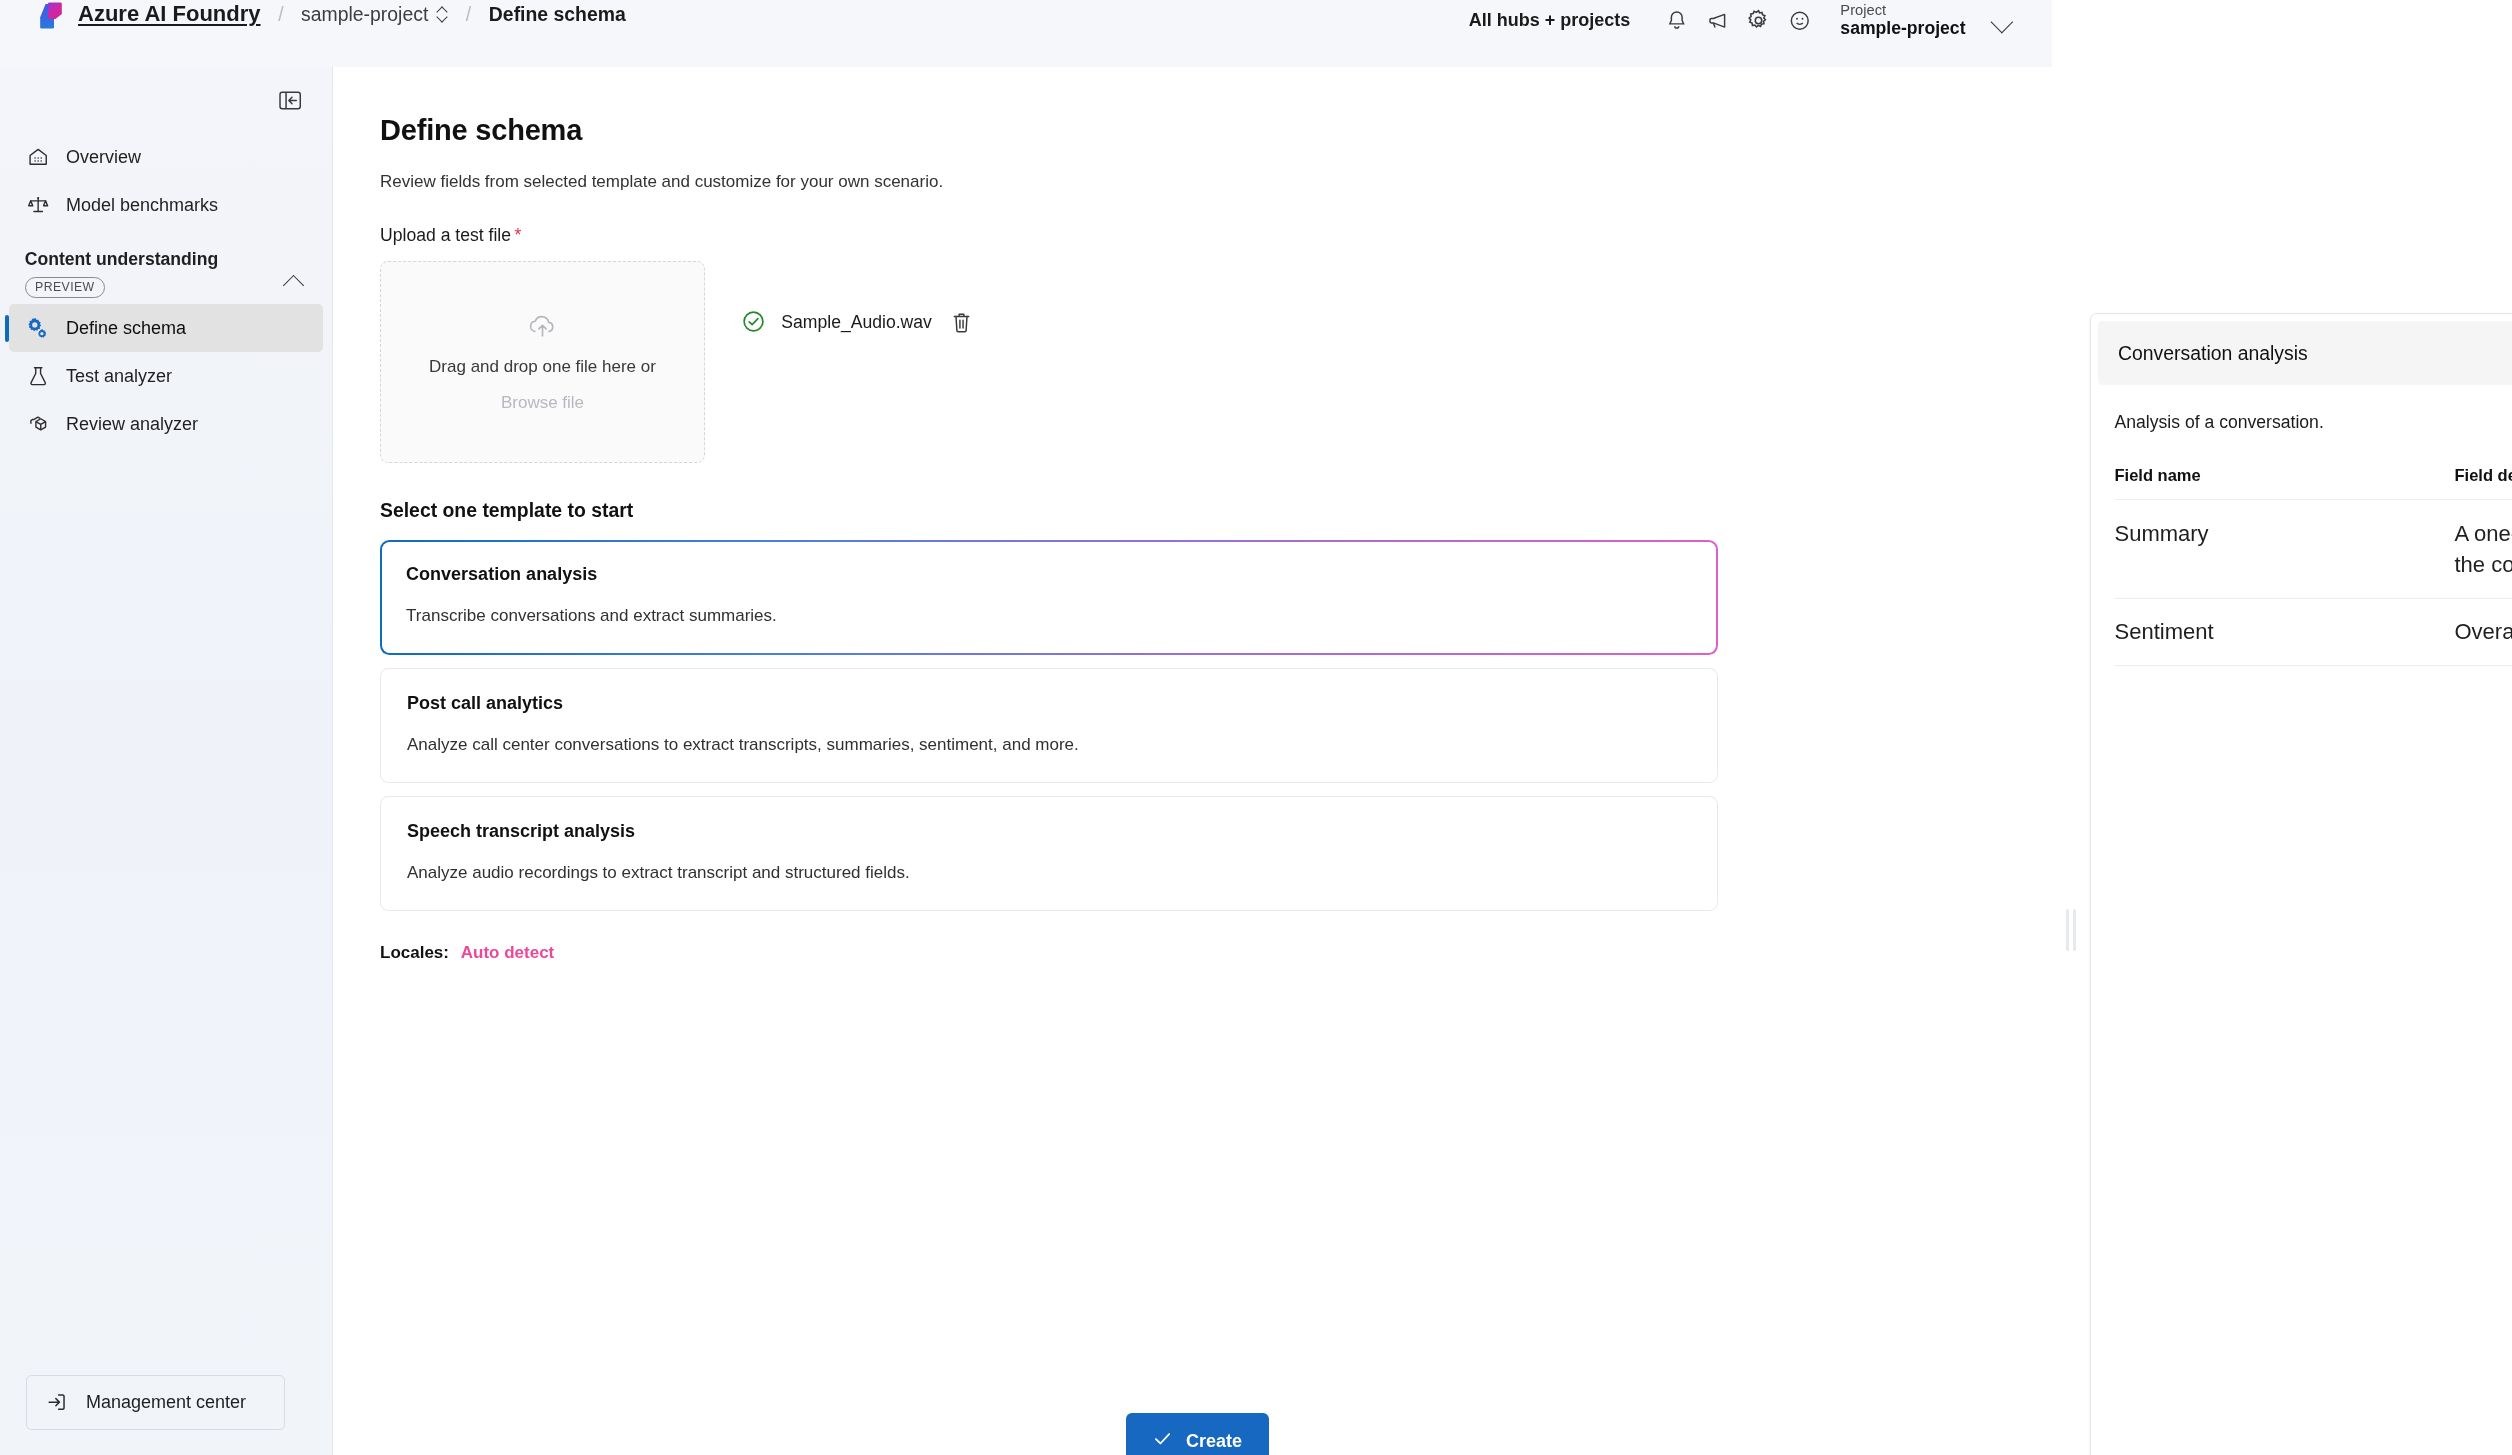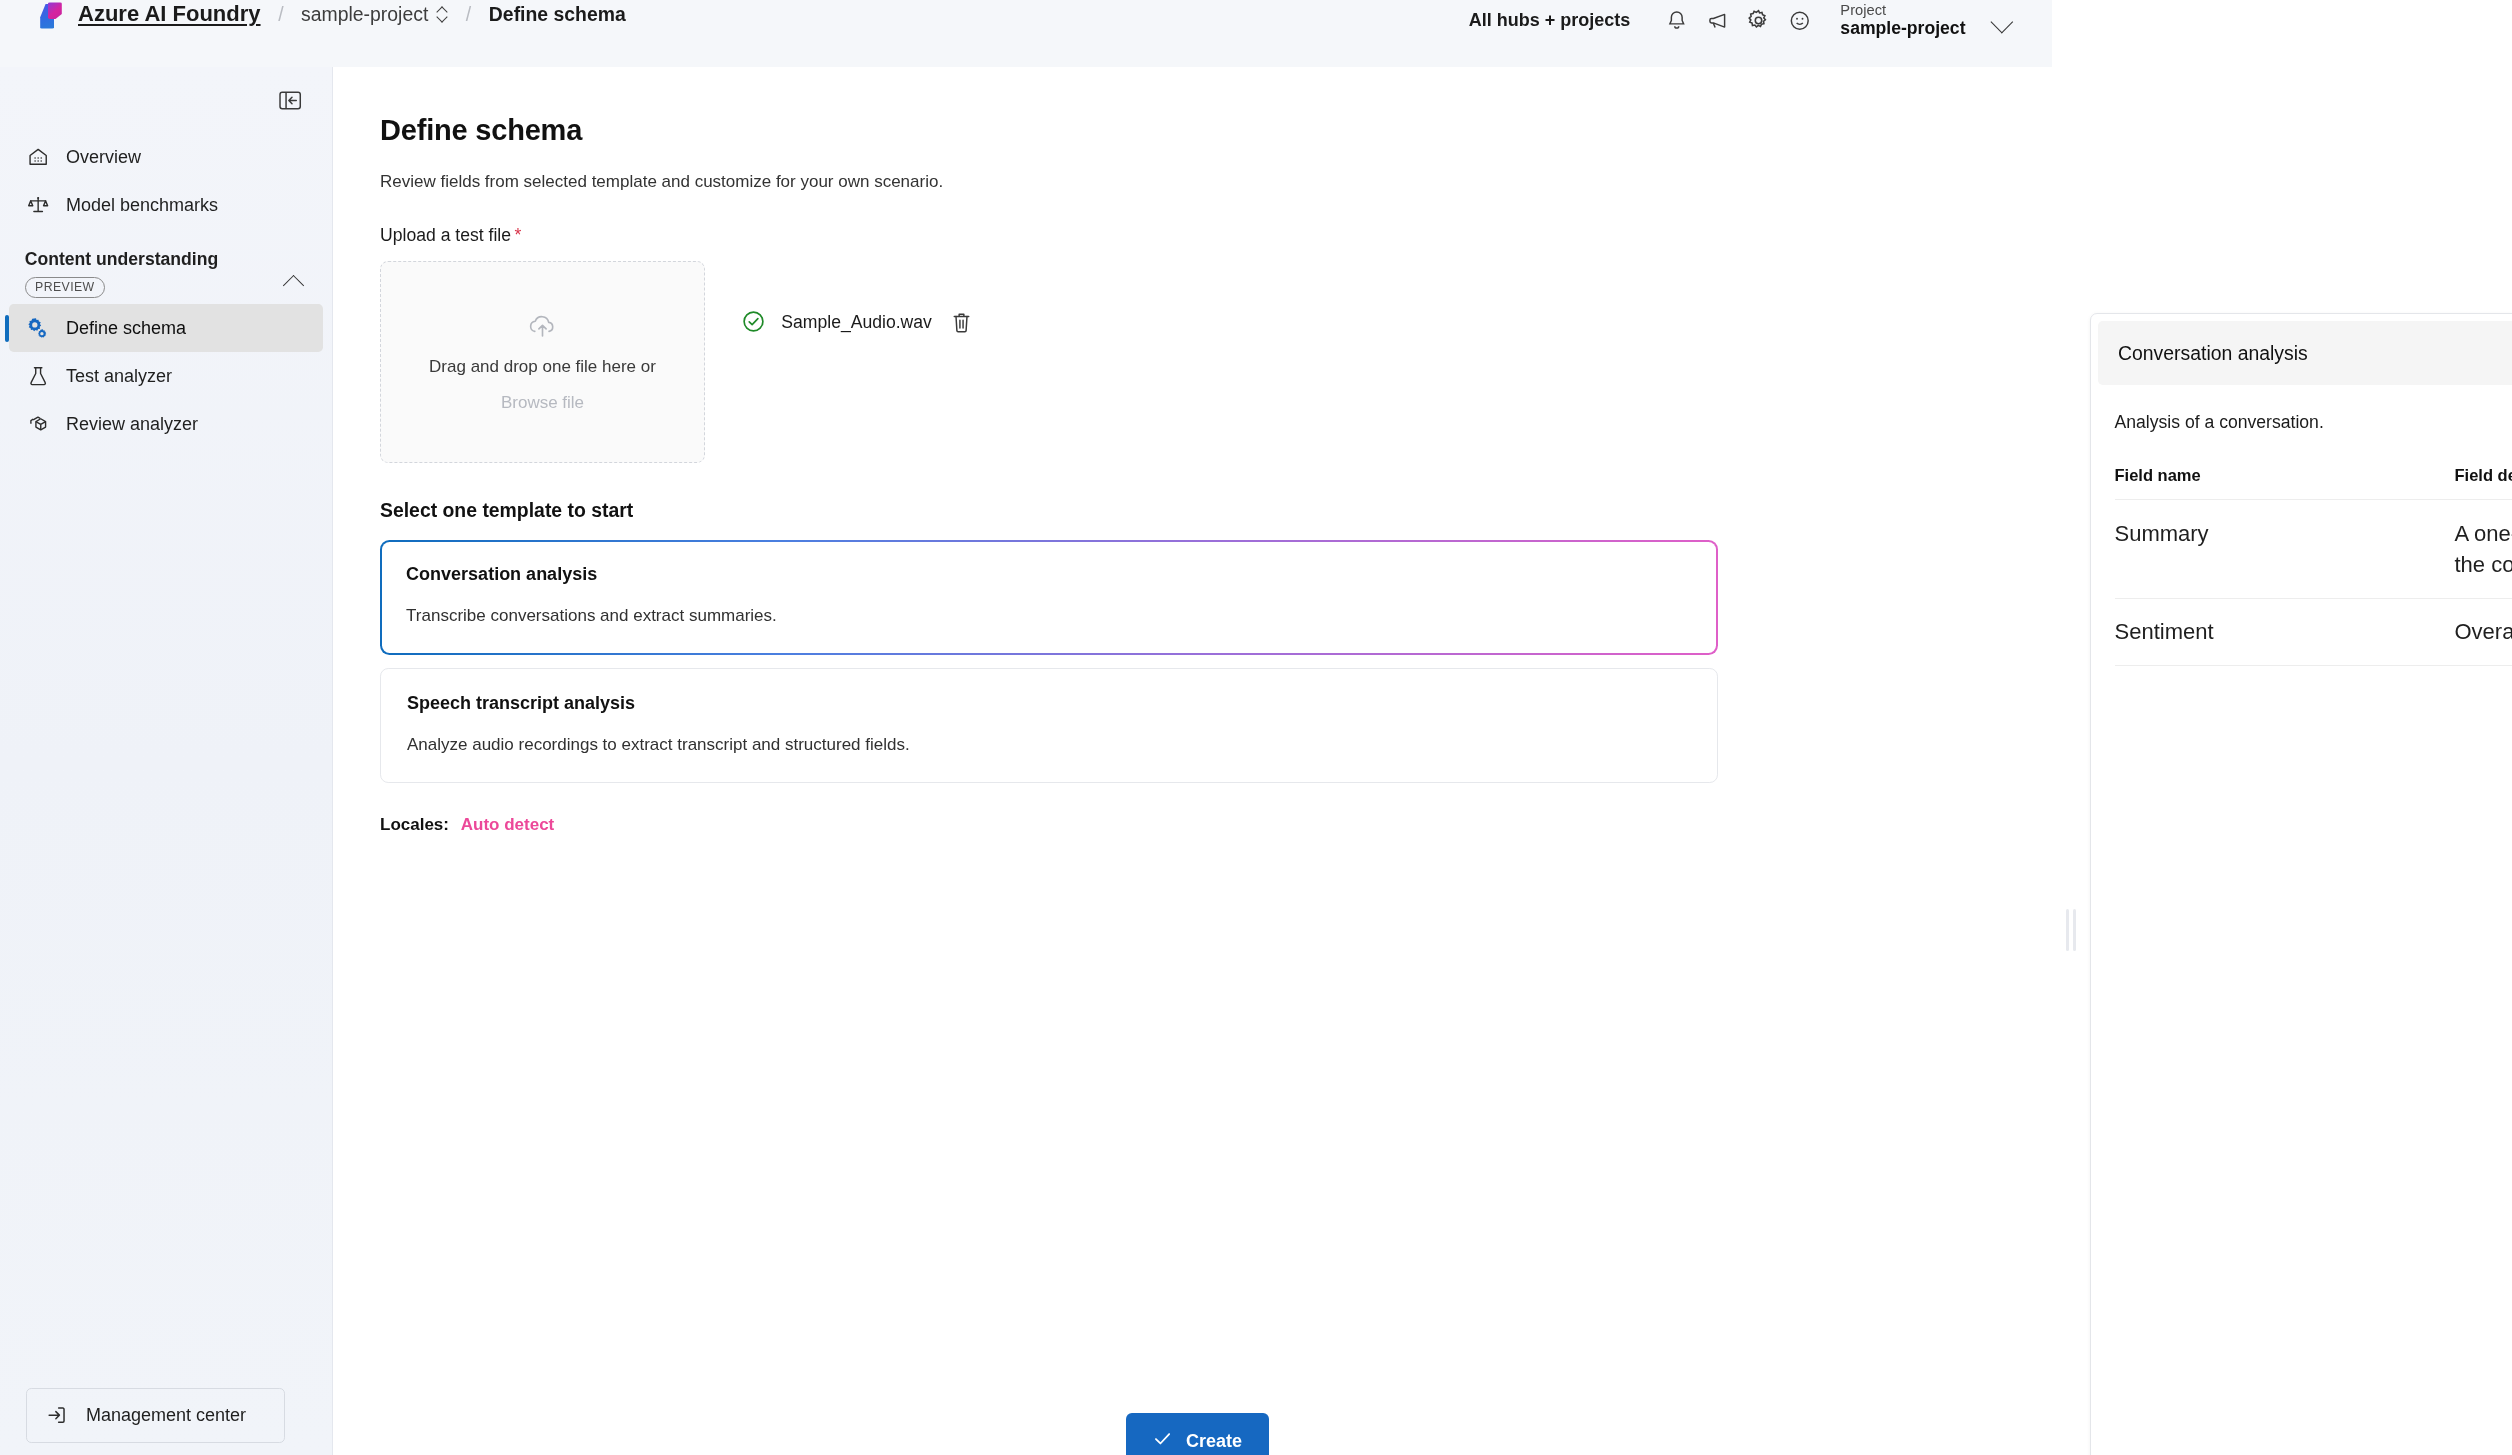--- a/index.html
+++ b/index.html
@@ -101,21 +101,21 @@
     display: inline-block; margin-top: 5.9px;
     border: 0.9px solid #8a8a8a; border-radius: 587px;
     font-size: 12.3px; color: #4e4e4e; padding: 2.4px 9.4px 2.9px 9.4px; letter-spacing: 0.4px;
   }
   .chev-up { width: 26px; height: 26px; position: relative; margin-top: 20px; flex: none; }
   .chev-up::before {
     content: ""; position: absolute; left: 4.7px; top: 9.4px; width: 14px; height: 14px;
     border-left: 1.8px solid #333; border-top: 1.8px solid #333; transform: rotate(45deg);
   }
 
-  .mgmt-wrap { position: absolute; left: 26px; bottom: 12px; }
+  .mgmt-wrap { position: absolute; left: 26px; bottom: 25px; }
   .mgmt-btn {
     width: 259px; height: 55px; border: 0.6px solid #d7dbe2; border-radius: 5.3px;
     background: transparent; display: flex; align-items: center; gap: 15.3px;
     padding-left: 17.6px; cursor: pointer;
   }
   .mgmt-btn .mgmt-label { font-size: 18px; color: #1f1f1f; white-space: nowrap; }
 
   
   .main {
     position: absolute; left: 333px; top: 67px;
@@ -406,20 +406,24 @@
 
     <div class="tpl-list">
 
       <div class="tpl-card selected">
         <div class="tpl-inner">
           <div class="tpl-title">Conversation analysis</div>
           <div class="tpl-desc">Transcribe conversations and extract summaries.</div>
         </div>
       </div>
 
+      <div class="tpl-card">
+        <div class="tpl-title">Post call analytics</div>
+        <div class="tpl-desc">Analyze call center conversations to extract transcripts, summaries, sentiment, and more.</div>
+      </div>
 
       <div class="tpl-card">
         <div class="tpl-title">Speech transcript analysis</div>
         <div class="tpl-desc">Analyze audio recordings to extract transcript and structured fields.</div>
       </div>
 
     </div>
 
     <div class="locales-row">
       <span class="locales-label">Locales:</span>

